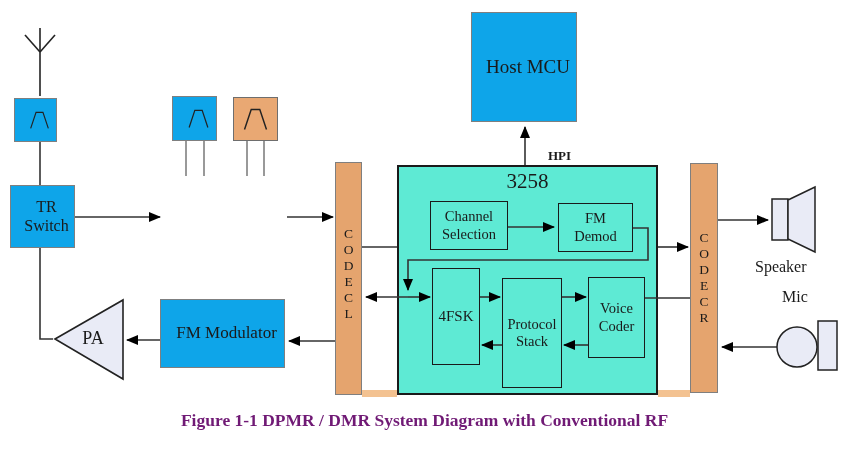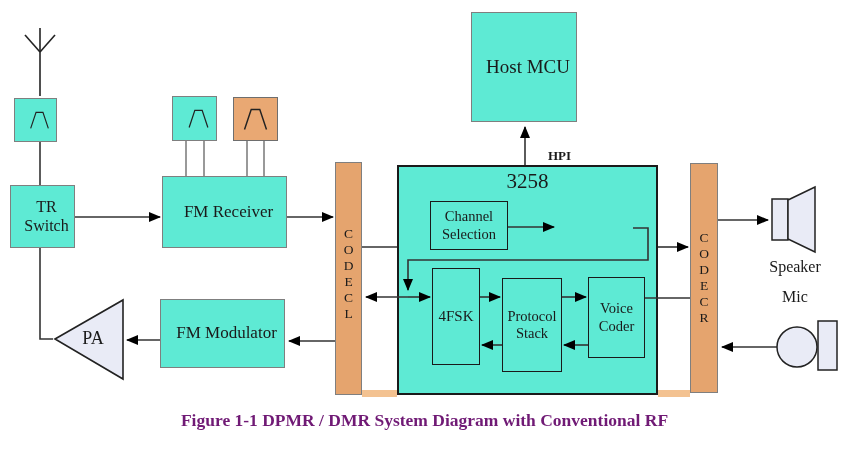--- a/index.html
+++ b/index.html
@@ -2,49 +2,49 @@
 <html><head>
 <meta charset="utf-8">
 <style>
   html,body{margin:0;padding:0;background:#fff;}
   #canvas{position:relative;width:849px;height:449px;background:#fff;overflow:hidden;
           font-family:"Liberation Serif", serif;color:#1a1a1a;}
   .abs{position:absolute;box-sizing:border-box;}
   
   .z0{z-index:0;} .z1{z-index:1;} .z2{z-index:2;} .z3{z-index:3;}
   
-  .lav{background:#5eead4;border:1.5px solid #7f7f7f;padding-left:8px;}
+  .lav{background:#0ea5e9;border:1.5px solid #7f7f7f;padding-left:8px;}
   .org{background:#5eead4;border:1.5px solid #1a1a1a;}
   .box{display:flex;align-items:center;justify-content:center;text-align:center;
        white-space:pre-line;line-height:1.18;}
   .strip{background:#f3c291;}
   
   #filter1{left:14px;top:98px;width:43px;height:44px;}
   #filter2{left:172px;top:96px;width:45px;height:45px;}
   #filter3{left:233px;top:97px;width:45px;height:44px;background:#e9a873;border:1.5px solid #6e6e6e;}
   #tr-switch{left:10px;top:185px;width:65px;height:63px;font-size:16px;}
   #fm-receiver{left:162px;top:176px;width:125px;height:72px;font-size:17px;}
   #host-mcu{left:471px;top:12px;width:106px;height:110px;font-size:19px;}
   #chip{left:397px;top:165px;width:261px;height:230px;border:2px solid #1a1a1a;}
   #chip-label{left:397px;top:169px;width:261px;text-align:center;font-size:21px;}
   #hpi-label{left:548px;top:148px;width:34px;font-size:13px;font-weight:600;}
   #channel-selection{left:430px;top:201px;width:78px;height:49px;font-size:14.5px;}
   #fm-demod{left:558px;top:203px;width:75px;height:49px;font-size:14.5px;}
   #fsk{left:432px;top:268px;width:48px;height:97px;font-size:15px;text-align:center;}
-  #protocol-stack{left:502px;top:278px;width:60px;height:94px;font-size:14.5px;}
+  #protocol-stack{left:502px;top:278px;width:60px;height:110px;font-size:14.5px;}
   #voice-coder{left:588px;top:277px;width:57px;height:81px;font-size:14.5px;}
   .codec{background:#e5a46e;border:1.5px solid #7f7f7f;text-align:center;
          white-space:pre-line;font-size:13.5px;line-height:16px;}
   #codec-l{left:335px;top:162px;width:27px;height:233px;padding-top:63px;}
   #codec-r{left:690px;top:163px;width:28px;height:230px;padding-top:66px;}
   #fm-modulator{left:160px;top:299px;width:125px;height:69px;font-size:17px;}
   #pa-label{left:68px;top:328px;width:50px;text-align:center;font-size:18px;}
   #strip-l{left:362px;top:390px;width:35px;height:7px;}
   #strip-r{left:658px;top:390px;width:32px;height:7px;}
-  #speaker-label{left:755px;top:258px;width:80px;text-align:center;font-size:16px;}
+  #speaker-label{left:755px;top:258px;width:80px;font-size:16px;}
   #mic-label{left:755px;top:288px;width:80px;text-align:center;font-size:16px;}
   #caption{left:0;top:410px;width:849px;text-align:center;font-size:17.5px;font-weight:bold;color:#701a75;}
   svg.overlay{position:absolute;left:0;top:0;width:849px;height:449px;}
   .filt-glyph{width:100%;height:100%;display:block;}
 </style>
 </head>
 <body>
 
 <div id="canvas">
 
@@ -135,28 +135,29 @@
     </svg>
   </div>
   <div id="filter3" class="abs z2">
     <svg class="filt-glyph" viewBox="0 0 43 44">
       <polyline points="10,33 17,12 26,12 33,33" fill="none" stroke="#222" stroke-width="1.5"></polyline>
     </svg>
   </div>
 
   <div id="tr-switch" class="abs lav box z2">TR
 Switch</div>
-  <div id="fm-receiver" class="abs lav box z2">FM Receiver</div>
   <div id="host-mcu" class="abs lav box z2">Host MCU</div>
   <div id="fm-modulator" class="abs lav box z2">FM Modulator</div>
 
   <div id="chip-label" class="abs z2">3258</div>
   <div id="hpi-label" class="abs z2">HPI</div>
   <div id="channel-selection" class="abs org box z2">Channel
 Selection</div>
+  <div id="fm-demod" class="abs org box z2">FM
+Demod</div>
   <div id="fsk" class="abs org box z2">4FSK</div>
   <div id="protocol-stack" class="abs org box z2">Protocol
 Stack</div>
   <div id="voice-coder" class="abs org box z2">Voice
 Coder</div>
 
   <div id="codec-l" class="abs codec z2">C
 O
 D
 E

